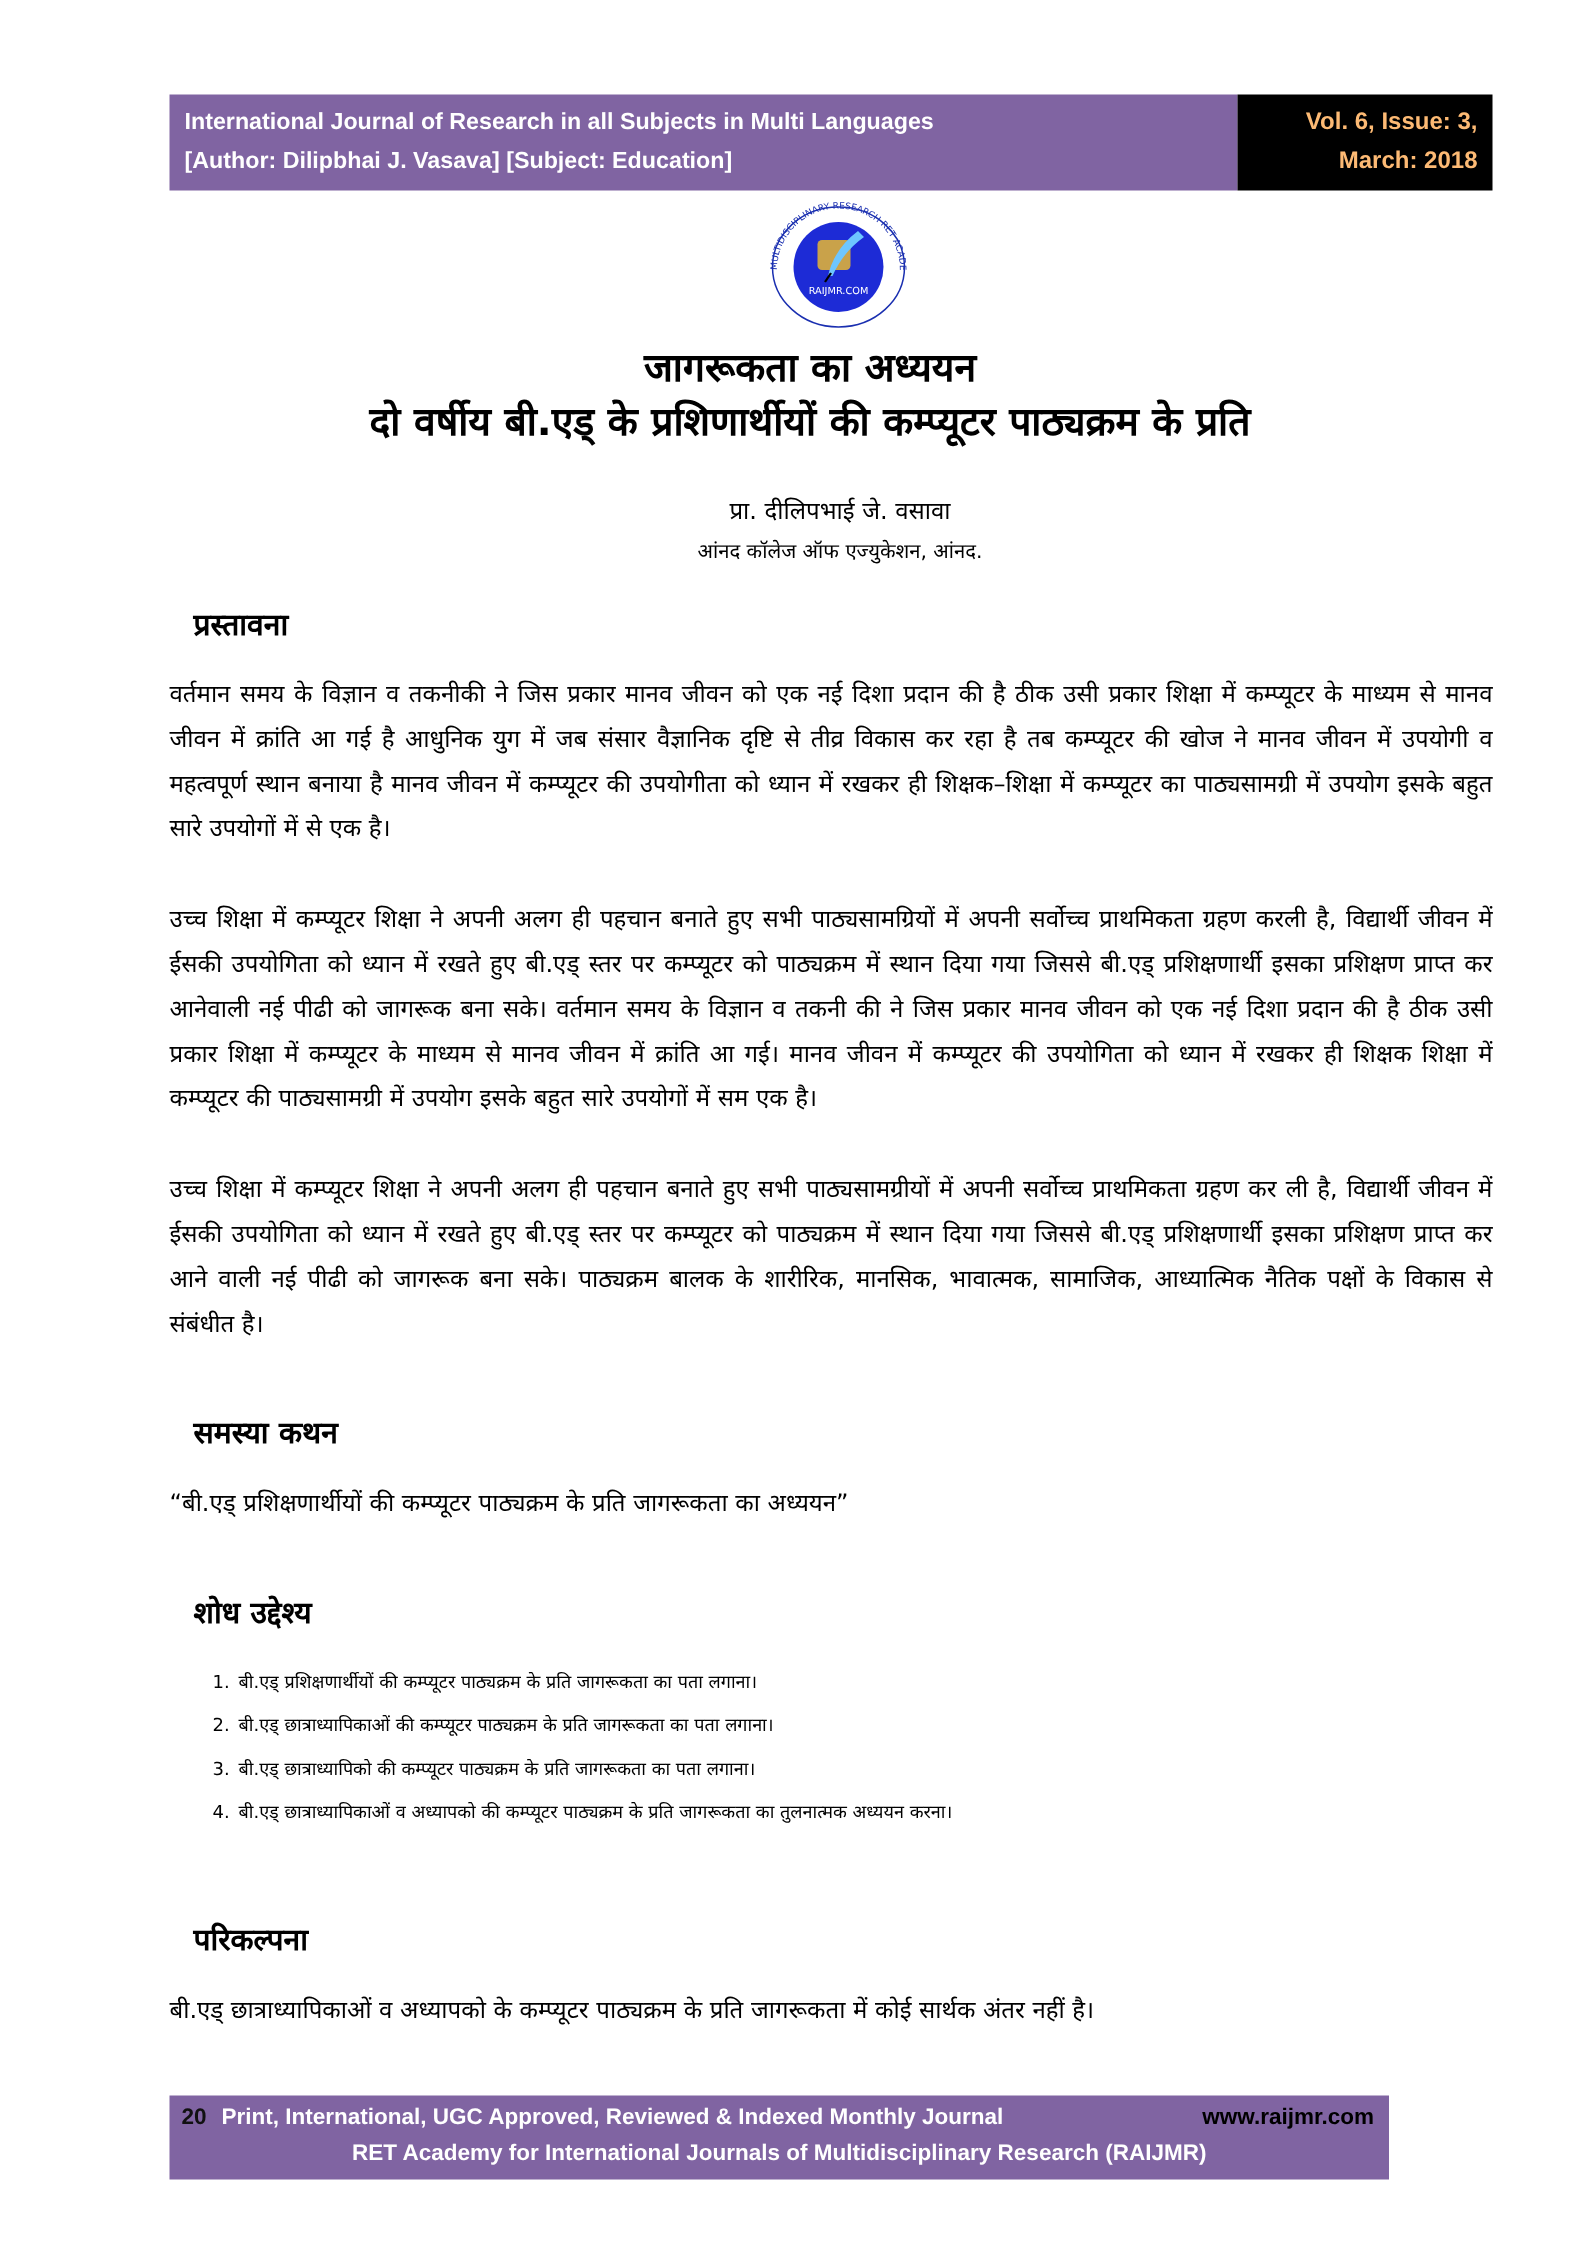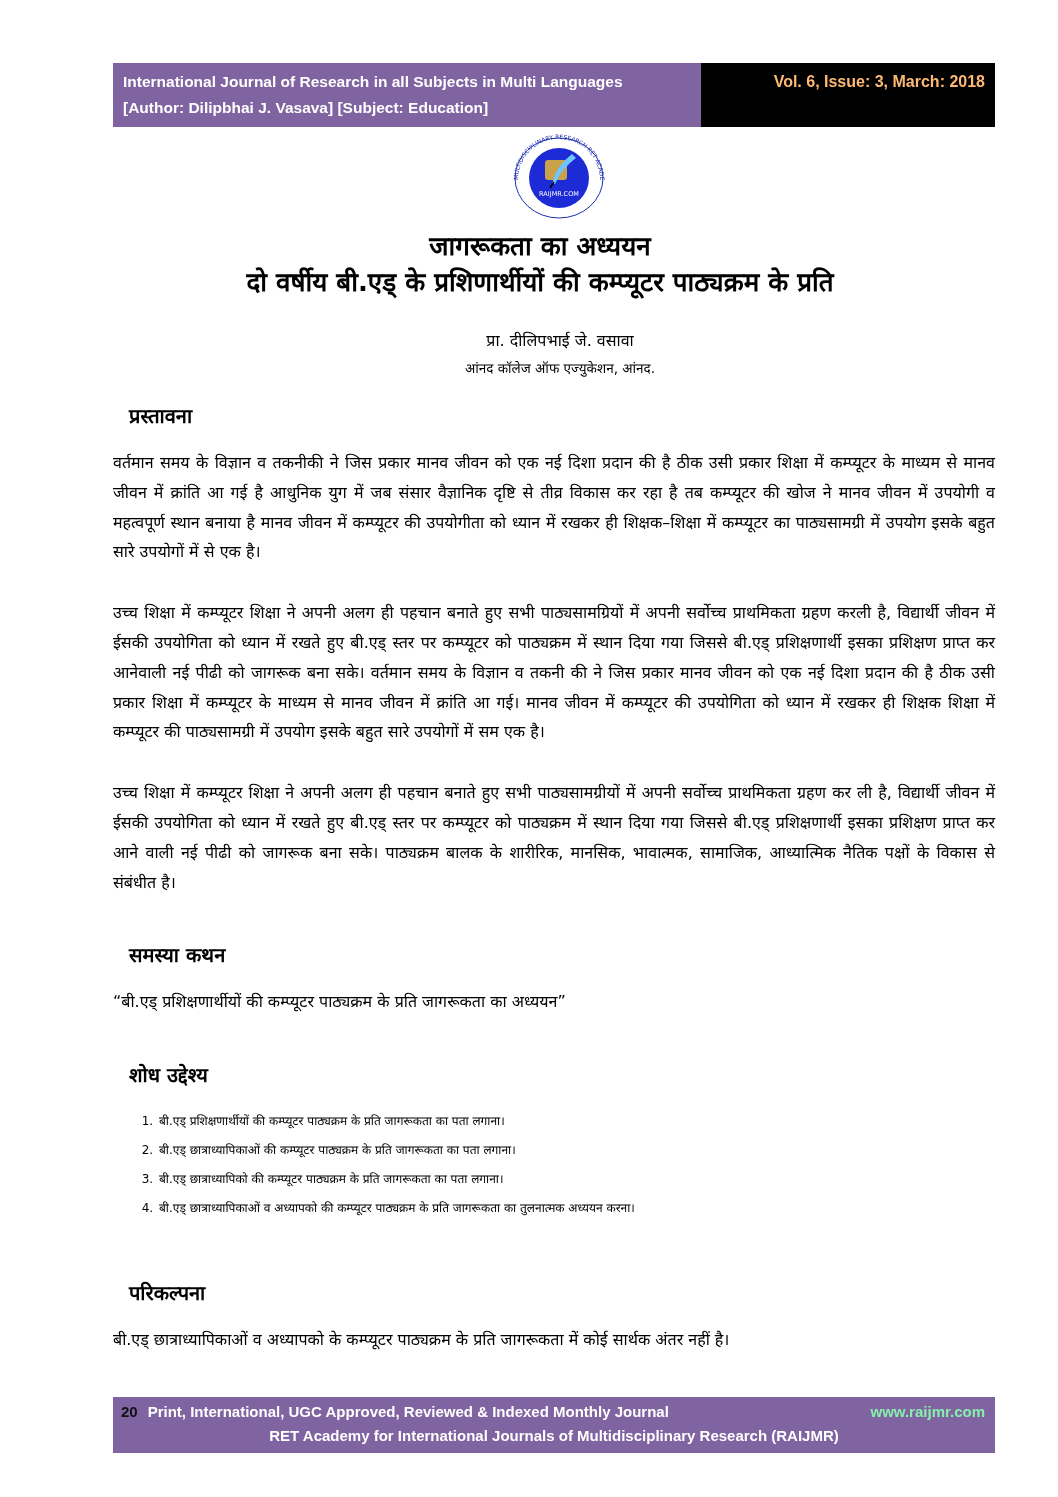--- a/index.html
+++ b/index.html
@@ -1,43 +1,43 @@
 <!DOCTYPE html>
 <html><head>
 <meta charset="utf-8">
 <style>
   html, body { margin: 0; padding: 0; background: #ffffff; }
   body { width: 1058px; height: 1497px; position: relative; overflow: hidden;
          font-family: "DejaVu Sans", "Liberation Sans", sans-serif; color: #000; }
 
   .header { position: absolute; left: 113px; top: 63px; width: 882px; height: 64px; display: flex; }
-  .header-left { background: #8064a2; width: 588px; padding: 6px 0 0 10px; box-sizing: border-box; color: #fff;
+  .header-left { background: #8064a2; width: 712px; padding: 6px 0 0 10px; box-sizing: border-box; color: #fff;
                  font-family: "Liberation Sans", sans-serif; font-weight: bold; font-size: 15.5px; line-height: 26px; }
   .header-right { background: #000; flex: 1; color: #fdba74; text-align: right; padding: 6px 10px 0 0; box-sizing: border-box;
                   font-family: "Liberation Sans", sans-serif; font-weight: bold; font-size: 16px; line-height: 26px; }
 
   .logo { position: absolute; left: 500px; top: 132px; width: 118px; height: 88px; }
 
   .title { position: absolute; left: 100px; top: 228px; width: 880px; text-align: center;
            font-weight: bold; font-size: 26px; line-height: 36px; }
   .author { position: absolute; left: 100px; top: 330px; width: 920px; text-align: center; font-size: 16px; line-height: 22px; }
   .affil { position: absolute; left: 100px; top: 358px; width: 920px; text-align: center; font-size: 13.5px; line-height: 20px; }
 
   .content { position: absolute; left: 113px; top: 384px; width: 882px; }
   h2 { margin: 16px; font-weight: bold; font-size: 20px; line-height: 32px; }
   p { margin: 0; font-size: 16px; line-height: 29.8px; text-align: justify; }
   .gap { height: 31px; }
   ol { margin: 16px; padding-left: 28px; font-size: 12px; line-height: 29px; }
   ol li { padding-left: 2px; text-align: justify; }
 
-  .footer { position: absolute; left: 113px; top: 1397px; width: 882px; height: 56px; background: #8064a2;
+  .footer { position: absolute; left: 113px; top: 1397px; width: 813px; height: 56px; background: #8064a2;
             font-family: "Liberation Sans", sans-serif; font-weight: bold; font-size: 15px; color: #fff; }
   .footer-row1 { position: absolute; left: 8px; top: 6px; right: 10px; height: 22px; display: flex; }
   .page-num { color: #111; margin-right: 10px; }
-  .footer-url { margin-left: auto; color: #86efac; }
+  .footer-url { margin-left: auto; color: #000000; }
   .footer-row2 { position: absolute; left: 0; right: 0; top: 30px; text-align: center; }
 </style>
 </head>
 <body>
 
 <div class="header">
   <div class="header-left">
     <div>International Journal of Research in all Subjects in Multi Languages</div>
     <div>[Author:  Dilipbhai J. Vasava] [Subject: Education]</div>
   </div>

